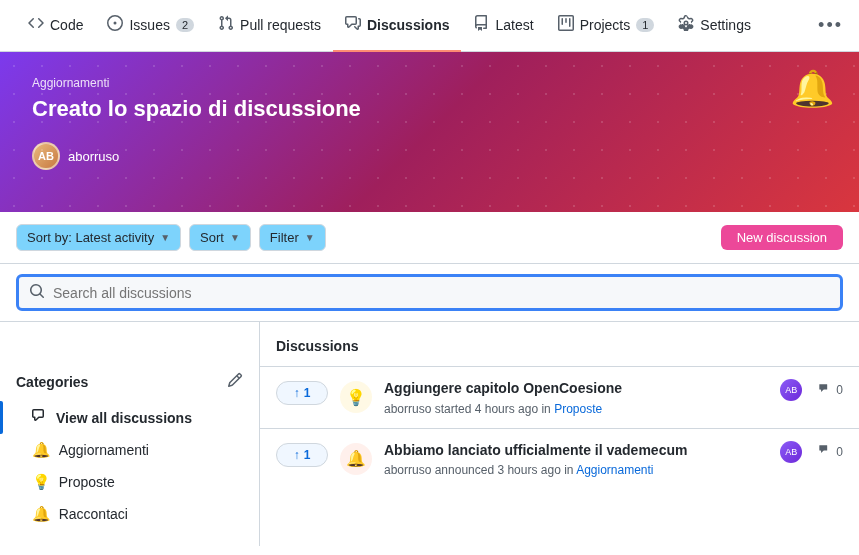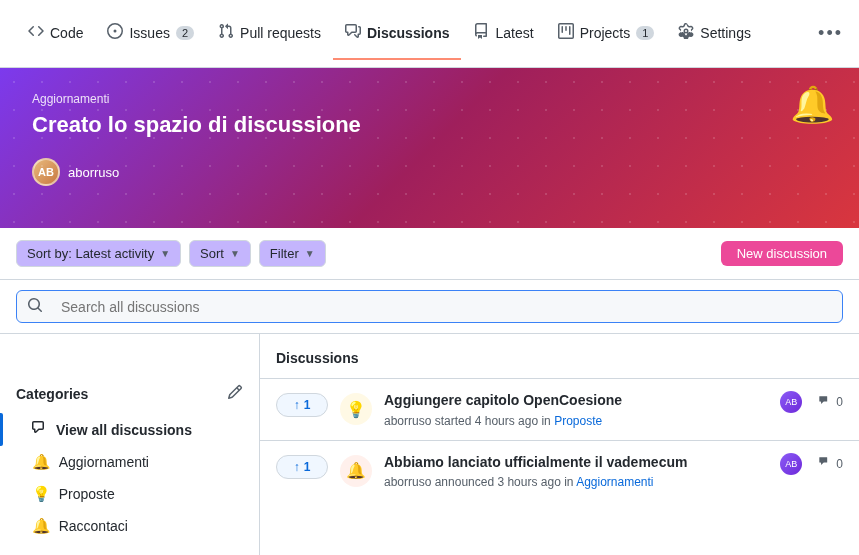--- a/index.html
+++ b/index.html
@@ -11,21 +11,21 @@
       width: 859px;
       overflow-x: hidden;
     }
 
     
     .top-nav {
       display: flex;
       align-items: center;
       border-bottom: 1px solid #d0d7de;
       padding: 0 16px;
-      height: 68px;
+      height: 52px;
       background: #fff;
     }
     .nav-item {
       display: flex;
       align-items: center;
       gap: 6px;
       padding: 0 12px;
       height: 52px;
       cursor: pointer;
       color: #24292f;
@@ -114,21 +114,21 @@
       padding: 12px 16px;
       border-bottom: 1px solid #d0d7de;
     }
     .toolbar-btn {
       display: flex;
       align-items: center;
       gap: 4px;
       padding: 5px 10px;
       border: 1px solid #d0d7de;
       border-radius: 6px;
-      background: #c4b5fd;
+      background: #7dd3fc;
       cursor: pointer;
       font-size: 13px;
       color: #24292f;
     }
     .toolbar-btn .caret { font-size: 10px; color: #57606a; margin-left: 2px; }
     .new-discussion-btn {
       margin-left: auto;
       padding: 5px 16px;
       background: #ec4899;
       color: #fff;
@@ -140,25 +140,25 @@
     }
 
     
     .search-bar {
       padding: 10px 16px;
       border-bottom: 1px solid #d0d7de;
     }
     .search-input-wrap {
       display: flex;
       align-items: center;
-      border: 1px solid #3b82f6;
+      border: 3px solid #3b82f6;
       border-radius: 6px;
       padding: 6px 10px;
       background: #f6f8fa;
-      gap: 18px;
+      gap: 8px;
     }
     .search-icon { color: #57606a; font-size: 14px; }
     .search-input {
       border: none;
       background: transparent;
       outline: none;
       font-size: 14px;
       color: #24292f;
       width: 100%;
     }

